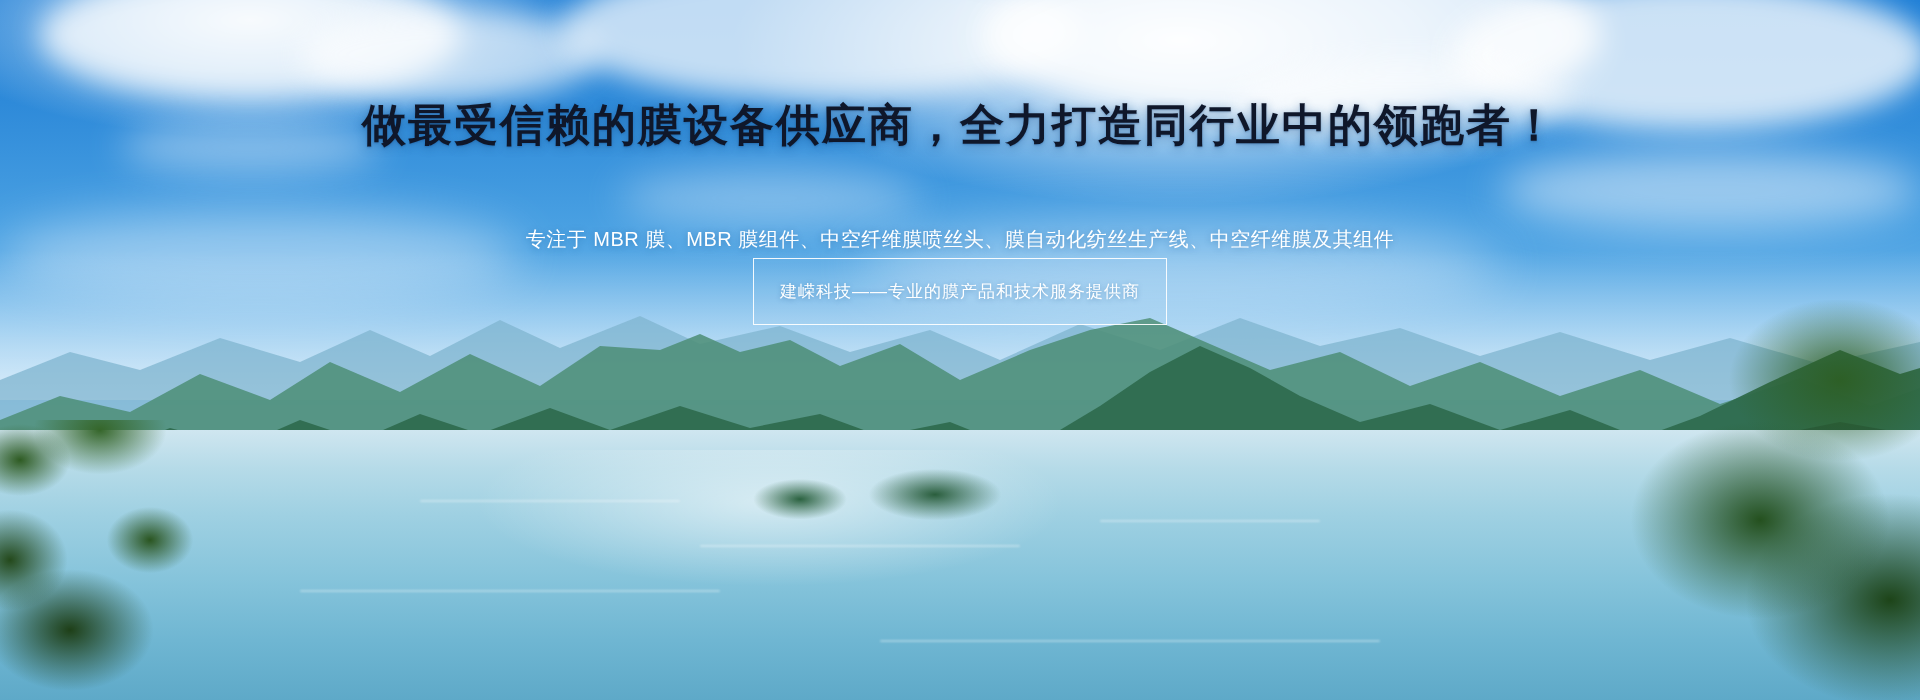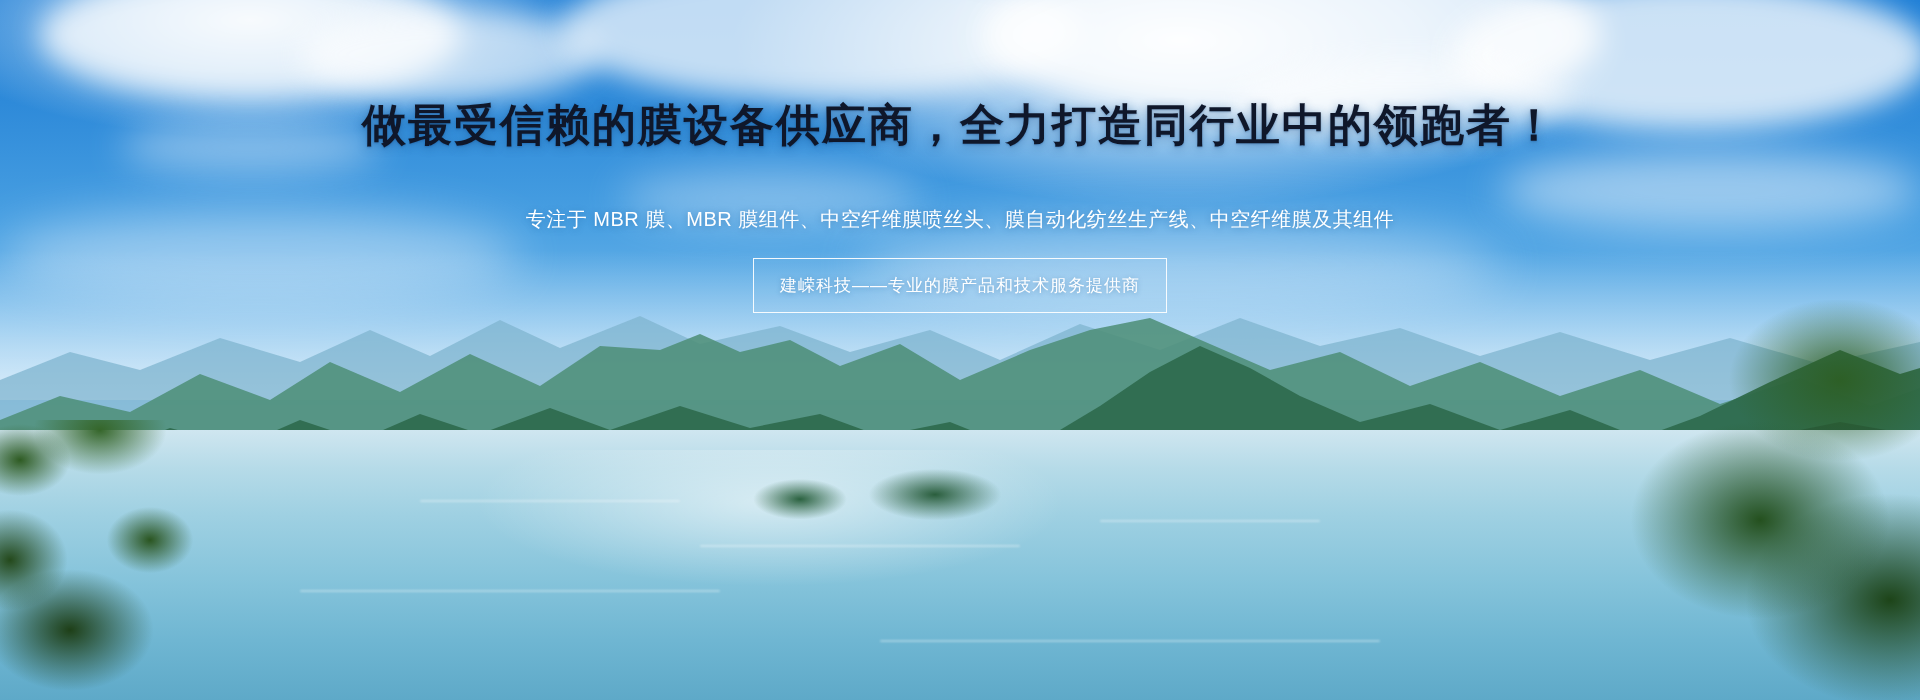--- a/index.html
+++ b/index.html
@@ -73,28 +73,28 @@
 
   
   .copy{position:absolute;left:0;top:0;width:1920px;text-align:center;}
   .headline{
     margin:0;position:absolute;left:0;top:100px;width:1920px;
     color:#0f172a;font-size:44px;font-weight:700;letter-spacing:2px;line-height:1.15;
     text-shadow:0 2px 10px rgba(22,80,140,.45), 0 1px 2px rgba(20,70,130,.35);
     white-space:nowrap;
   }
   .subline{
-    margin:0;position:absolute;left:0;top:206px;width:1920px;
+    margin:0;position:absolute;left:0;top:226px;width:1920px;
     color:#ffffff;font-size:20px;font-weight:400;letter-spacing:.5px;
     text-shadow:0 1px 6px rgba(25,85,145,.40);
     white-space:nowrap;
   }
   .tagwrap{position:absolute;left:0;top:258px;width:1920px;}
   .tagbox{
-    display:inline-block;padding:15px 26px;
+    display:inline-block;padding:21px 26px;
     border:1px solid rgba(255,255,255,.92);
     color:#ffffff;font-size:17px;letter-spacing:1px;white-space:nowrap;
     text-shadow:0 1px 5px rgba(25,85,145,.40);
     background:rgba(255,255,255,.03);
   }
 </style>
 </head>
 <body>
 
 <div class="banner">

